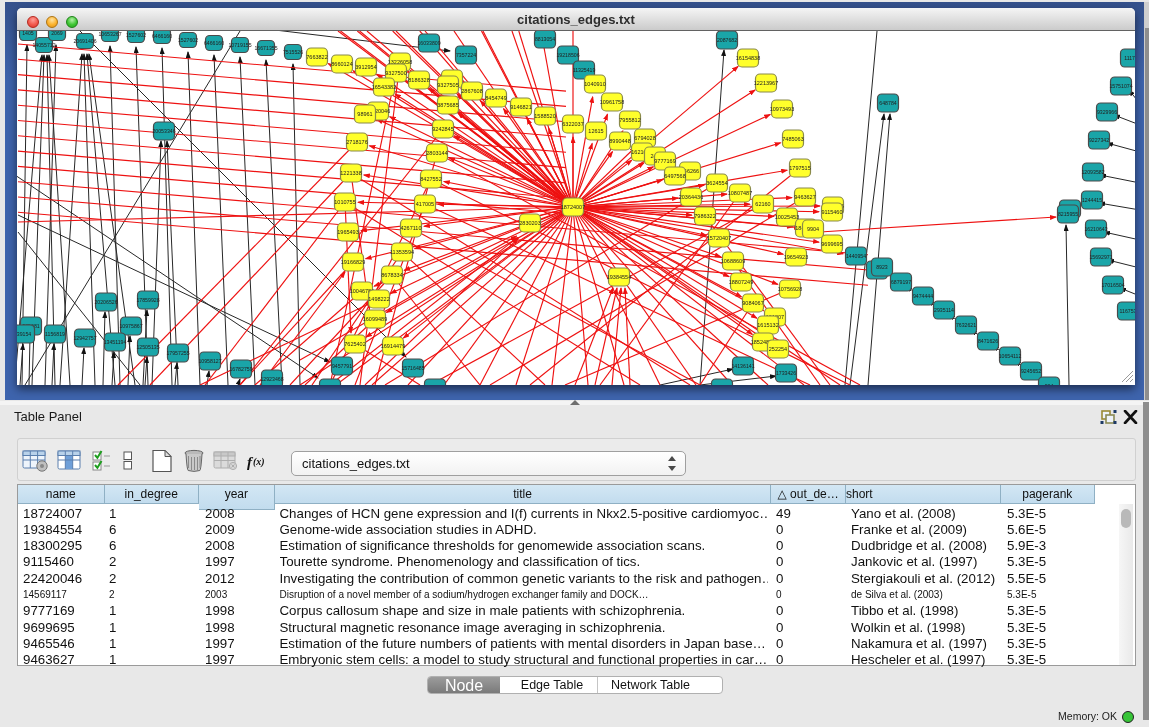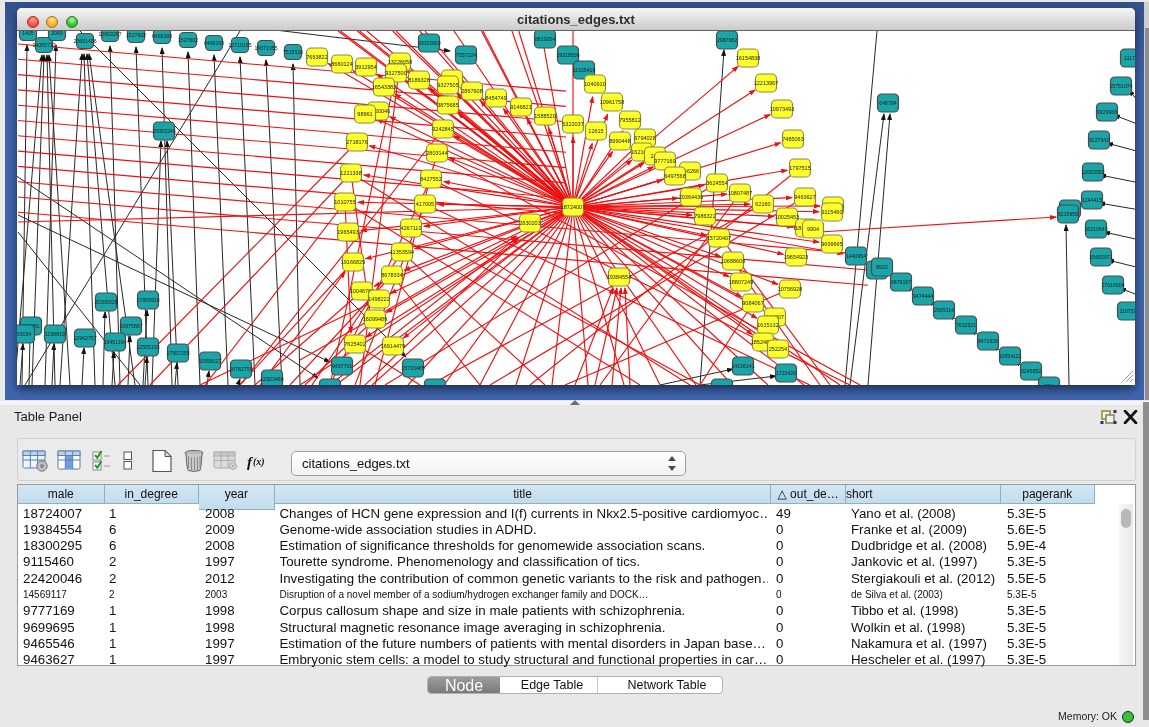--- a/index.html
+++ b/index.html
@@ -603,21 +603,21 @@
     <text x="236" y="17" font-family="Liberation Serif, serif" font-style="italic" font-weight="bold" font-size="10" fill="#111">(x)</text>
 </svg>
 
 <div style="position:absolute;left:291px;top:451px;width:395px;height:25px;background:linear-gradient(#fff,#f2f2f2);border:1px solid #9f9f9f;border-radius:5px;box-sizing:border-box;font-size:13px;line-height:23px;color:#111;padding-left:10px">citations_edges.txt</div>
 <svg style="position:absolute;left:666px;top:455px" width="12" height="17" viewBox="0 0 12 17">
 <path d="M6 1 L10 6 L2 6 Z" fill="#4a4a4a"></path>
     <path d="M6 16 L10 11 L2 11 Z" fill="#4a4a4a"></path>
 </svg>
 <div style="position:absolute;left:17px;top:484px;width:1119px;height:182px;background:#fff;border:1px solid #9a9a9a;box-sizing:border-box">
 <div style="position:absolute;left:0;top:0;width:1117px;height:19px">
-<div style="position:absolute;left:0.0px;top:0;width:86.5px;height:19px;background:linear-gradient(#d3e7f4,#c2dcee);border-right:1px solid #8fb0c4;border-bottom:1px solid #8fb0c4;box-sizing:border-box;font-size:12px;text-align:center;line-height:18px;color:#111;overflow:hidden">male</div>
+<div style="position:absolute;left:0.0px;top:0;width:86.5px;height:19px;background:linear-gradient(#d3e7f4,#c2dcee);border-right:1px solid #8fb0c4;border-bottom:1px solid #8fb0c4;box-sizing:border-box;font-size:12px;text-align:center;line-height:18px;color:#111;overflow:hidden">name</div>
 <div style="position:absolute;left:86.5px;top:0;width:94.5px;height:19px;background:linear-gradient(#d3e7f4,#c2dcee);border-right:1px solid #8fb0c4;border-bottom:1px solid #8fb0c4;box-sizing:border-box;font-size:12px;text-align:center;line-height:18px;color:#111;overflow:hidden">in_degree</div>
 <div style="position:absolute;left:181.0px;top:0;width:75.7px;height:25px;background:linear-gradient(#d3e7f4,#c2dcee);border-right:1px solid #8fb0c4;border-bottom:1px solid #8fb0c4;box-sizing:border-box;font-size:12px;text-align:center;line-height:18px;color:#111;overflow:hidden">year</div>
 <div style="position:absolute;left:256.7px;top:0;width:496.6px;height:19px;background:linear-gradient(#d3e7f4,#c2dcee);border-right:1px solid #8fb0c4;border-bottom:1px solid #8fb0c4;box-sizing:border-box;font-size:12px;text-align:center;line-height:18px;color:#111;overflow:hidden">title</div>
 <div style="position:absolute;left:753.3px;top:0;width:74.7px;height:19px;background:linear-gradient(#d3e7f4,#c2dcee);border-right:1px solid #8fb0c4;border-bottom:1px solid #8fb0c4;box-sizing:border-box;font-size:12px;text-align:center;line-height:18px;color:#111;overflow:hidden">△ out_de…</div>
 <div style="position:absolute;left:828.0px;top:0;width:155.0px;height:19px;background:linear-gradient(#d3e7f4,#c2dcee);border-right:1px solid #8fb0c4;border-bottom:1px solid #8fb0c4;box-sizing:border-box;font-size:12px;line-height:18px;color:#111;overflow:hidden">short</div>
 <div style="position:absolute;left:983.0px;top:0;width:93.6px;height:19px;background:linear-gradient(#d3e7f4,#c2dcee);border-right:1px solid #8fb0c4;border-bottom:1px solid #8fb0c4;box-sizing:border-box;font-size:12px;text-align:center;line-height:18px;color:#111;overflow:hidden">pagerank</div>
 </div>
 <div style="position:absolute;left:0;top:20.5px;width:1117px;height:16.3px;font-size:13.3px;line-height:16.5px;color:#111;white-space:nowrap">
 <span style="position:absolute;left:5px;top:0">18724007</span>
 <span style="position:absolute;left:91px;top:0">1</span>
@@ -636,21 +636,21 @@
 <span style="position:absolute;left:833px;top:0">Franke et al. (2009)</span>
 <span style="position:absolute;left:989px;top:0">5.6E‑5</span>
 </div>
 <div style="position:absolute;left:0;top:53.1px;width:1117px;height:16.3px;font-size:13.3px;line-height:16.5px;color:#111;white-space:nowrap">
 <span style="position:absolute;left:5px;top:0">18300295</span>
 <span style="position:absolute;left:91px;top:0">6</span>
 <span style="position:absolute;left:187px;top:0">2008</span>
 <span style="position:absolute;left:261.5px;top:0;max-width:488px;overflow:hidden">Estimation of significance thresholds for genomewide association scans.</span>
 <span style="position:absolute;left:758px;top:0">0</span>
 <span style="position:absolute;left:833px;top:0">Dudbridge et al. (2008)</span>
-<span style="position:absolute;left:989px;top:0">5.9E‑4</span>
+<span style="position:absolute;left:989px;top:0">5.9E‑3</span>
 </div>
 <div style="position:absolute;left:0;top:69.4px;width:1117px;height:16.3px;font-size:13.3px;line-height:16.5px;color:#111;white-space:nowrap">
 <span style="position:absolute;left:5px;top:0">9115460</span>
 <span style="position:absolute;left:91px;top:0">2</span>
 <span style="position:absolute;left:187px;top:0">1997</span>
 <span style="position:absolute;left:261.5px;top:0;max-width:488px;overflow:hidden">Tourette syndrome. Phenomenology and classification of tics.</span>
 <span style="position:absolute;left:758px;top:0">0</span>
 <span style="position:absolute;left:833px;top:0">Jankovic et al. (1997)</span>
 <span style="position:absolute;left:989px;top:0">5.3E‑5</span>
 </div>
@@ -708,16 +708,16 @@
 <span style="position:absolute;left:833px;top:0">Hescheler et al. (1997)</span>
 <span style="position:absolute;left:989px;top:0">5.3E‑5</span>
 </div>
 <div style="position:absolute;left:1101px;top:19px;width:14px;height:161px;background:linear-gradient(90deg,#f6f6f6,#e9e9e9)"></div>
 <div style="position:absolute;left:1103px;top:24px;width:10px;height:19px;background:#b9b9b9;border-radius:5px"></div>
 </div>
 
 <div style="position:absolute;left:427px;top:676px;width:296px;height:18px;background:#fff;border:1px solid #b0b0b0;border-radius:4px;box-sizing:border-box;overflow:hidden">
 <div style="position:absolute;left:0;top:0;width:72px;height:18px;background:linear-gradient(#9c9c9c,#767676);color:#fff;font-size:16px;text-align:center;line-height:17px">Node Table</div>
 <div style="position:absolute;left:79px;top:0;width:91px;height:18px;color:#111;font-size:12.5px;text-align:center;line-height:17px;border-right:1px solid #c5c5c5;box-sizing:border-box">Edge Table</div>
-<div style="position:absolute;left:183px;top:0;width:112px;height:18px;color:#111;font-size:12.5px;text-align:center;line-height:17px">Network Table</div>
+<div style="position:absolute;left:183px;top:0;width:112px;height:18px;color:#111;font-size:12.5px;text-align:left;line-height:17px">Network Table</div>
 </div>
 
 <div style="position:absolute;left:1040px;top:710px;width:77px;text-align:right;font-size:10.5px;color:#222">Memory: OK</div>
 <div style="position:absolute;left:1121.5px;top:710.5px;width:12px;height:12px;border-radius:50%;background:#36c437;border:1.2px solid #222;box-sizing:border-box"></div>
 </body></html>

